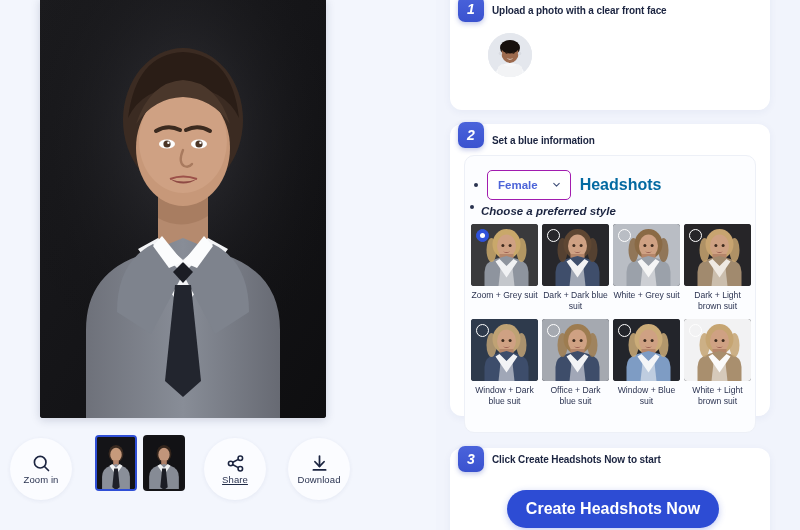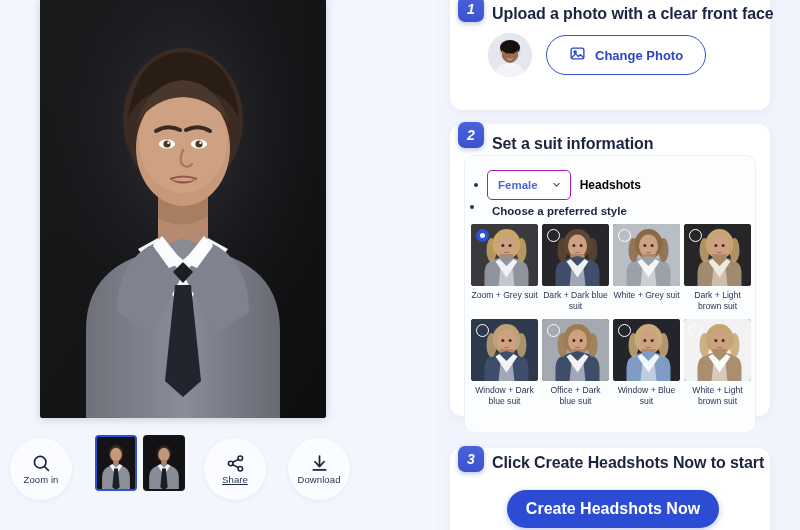--- a/index.html
+++ b/index.html
@@ -121,21 +121,21 @@
     box-shadow: 0 2px 5px rgba(50,70,180,.3);
     z-index: 4;
   }
   #badge1 { top: -4px; }
   #badge2 { top: 122px; }
   #badge3 { top: 446px; }
 
   .step-title {
     position: absolute;
     left: 56px;
-    font-size: 16px;
+    font-size: 10px;
     font-weight: bold;
     color: #1b2440;
     letter-spacing: -.1px;
     white-space: nowrap;
   }
   #title1 { top: 5px; }
   #title2 { top: 135px; }
   #title3 { top: 454px; }
 
   
@@ -201,30 +201,31 @@
     border-radius: 5px;
     background: #fff;
     cursor: pointer;
   }
   .select-box .val {
     font-size: 11.5px;
     font-weight: bold;
     color: #4d64d8;
   }
   .headshots-lbl {
-    font-size: 12px;
+    font-size: 16px;
     font-weight: bold;
-    color: #000000;
+    color: #0369a1;
   }
 
   .choose-row {
     position: absolute;
     left: 470px; top: 205px;
     display: flex;
-    gap: 18px;
+    gap: 7px;
+    font-style: italic;
   }
   .choose-row .txt {
     font-size: 11.5px;
     font-weight: bold;
     color: #1b2440;
   }
 
   
   .style-grid {
     position: absolute;
@@ -424,51 +425,41 @@
   <div class="right-pane"></div>
 
   <div class="card" id="card1" style="left:450px;"></div>
   <div class="card" id="card2" style="left:450px;"></div>
   <div class="card" id="card3" style="left:450px;"></div>
 
   <div class="step-badge" id="badge1" style="left:458px;">1</div>
   <div class="step-title" id="title1" style="left:492px;">Upload a photo with a clear front face</div>
 
   <div class="step-badge" id="badge2" style="left:458px;">2</div>
-  <div class="step-title" id="title2" style="left:492px;">Set a suit information</div>
+  <div class="step-title" id="title2" style="left:492px;">Set a blue information</div>
 
   <div class="step-badge" id="badge3" style="left:458px;">3</div>
   <div class="step-title" id="title3" style="left:492px;">Click Create Headshots Now to start</div>
 
   <div class="avatar-row">
     <div class="avatar">
       <svg viewBox="0 0 44 44" preserveAspectRatio="xMidYMid slice">
         <rect width="44" height="44" fill="#e4e7ed"></rect>
         <ellipse cx="22" cy="44" rx="15" ry="14" fill="#f6f7f9"></ellipse>
         <ellipse cx="22" cy="15" rx="10" ry="8" fill="#1e1714"></ellipse>
         <ellipse cx="22" cy="20" rx="8.6" ry="10" fill="#9c6a4e"></ellipse>
         <ellipse cx="22" cy="14" rx="9.4" ry="6.4" fill="#17100d"></ellipse>
         <circle cx="18.6" cy="19.6" r="1.2" fill="#2a1b13"></circle>
         <circle cx="25.4" cy="19.6" r="1.2" fill="#2a1b13"></circle>
         <path d="M18.6 25 q3.4 3 6.8 0 q-3.4 1.8 -6.8 0 z" fill="#fdfdfd"></path>
         <path d="M14 31 q8 5 16 0 l4 3 v10 h-24 v-10 z" fill="#f2f3f5"></path>
         <circle cx="12.4" cy="20.4" r="1.7" fill="#d8dbe1"></circle>
         <circle cx="31.6" cy="20.4" r="1.7" fill="#d8dbe1"></circle>
       </svg>
     </div>
-    <div class="change-photo">
-      <span>
-        <svg width="17" height="17" viewBox="0 0 24 24" fill="none" stroke="#2b46c4" stroke-width="1.9" stroke-linejoin="round">
-          <rect x="3" y="4.5" width="18" height="15" rx="2.6"></rect>
-          <circle cx="8.6" cy="10" r="1.6" fill="#2b46c4"></circle>
-          <path d="M4 17.6 l5.4 -5.4 l4 4 l2.8 -2.6 l4 4"></path>
-        </svg>
-      </span>
-      <span>Change Photo</span>
-    </div>
   </div>
 
   <div class="inner-panel"></div>
 
   <div class="gender-row">
     <span class="bullet-sm"></span>
     <div class="select-box">
       <span class="val">Female</span>
       <span>
         <svg width="11" height="11" viewBox="0 0 24 24" fill="none" stroke="#41507a" stroke-width="2.4" stroke-linecap="round" stroke-linejoin="round">

